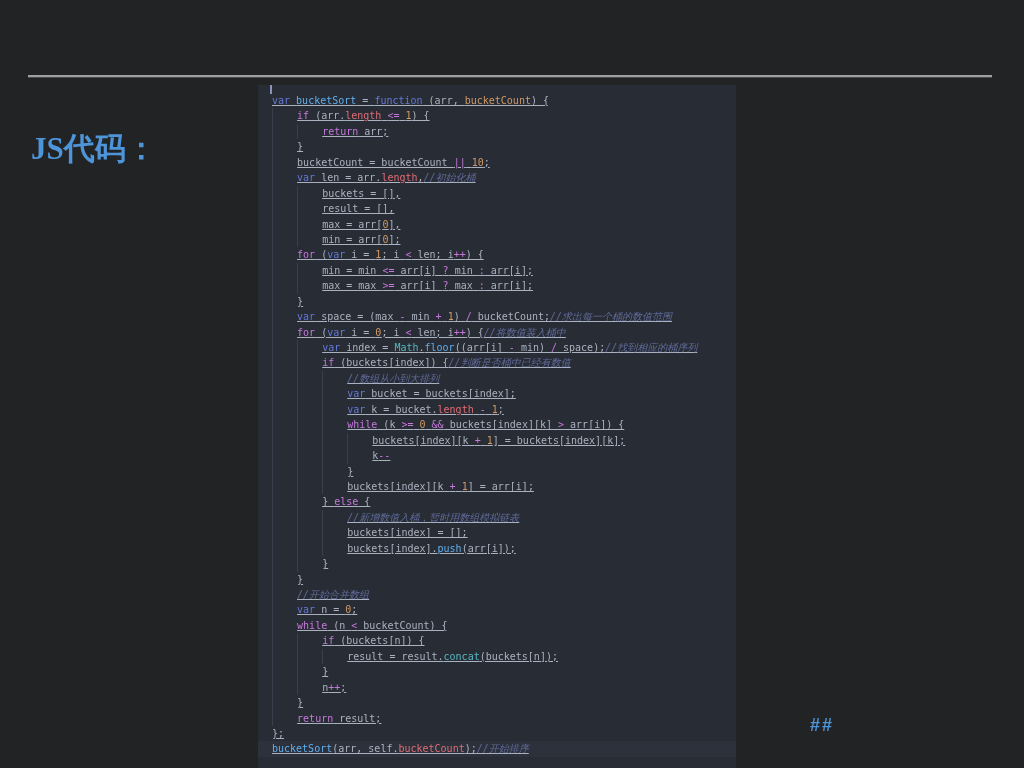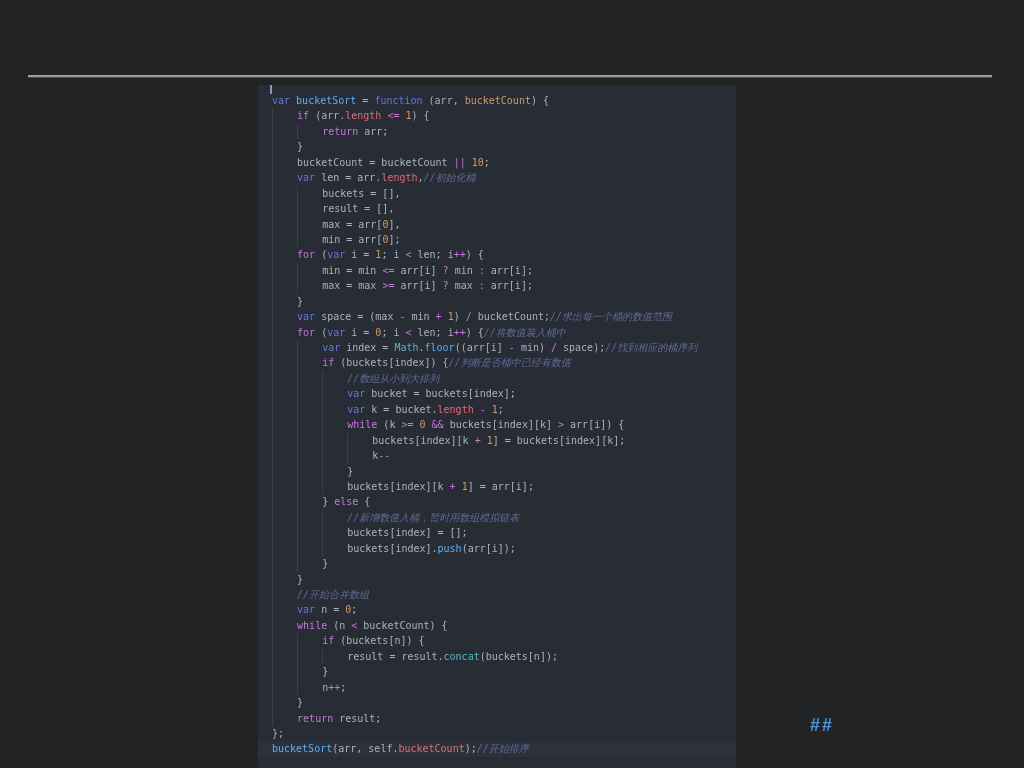--- a/index.html
+++ b/index.html
@@ -32,21 +32,21 @@
   .code-caret{
     position:absolute;left:12px;top:0;width:2px;height:9px;
     background:#8a93b8;
   }
   .code-block pre{
     margin:0;padding:8px 0 0 14px;
     font-family:"DejaVu Sans Mono", monospace;
     font-size:10px;line-height:15.45px;
     color:#abb2bf;
   }
-  .ln{white-space:pre;height:15.45px;}
+  .ln{white-space:pre;height:15.45px;text-decoration:underline;}
   .ln.cur{background:#2c313c;margin-left:-14px;padding-left:14px;}
   .ind{
     display:inline-block;width:4ch;height:15.45px;
     border-left:1px solid #3a3f4e;vertical-align:top;
   }
   .it{font-style:italic;}
   .footer-mark{
     position:absolute;left:810px;top:715px;
     font-family:"Liberation Sans", sans-serif;
     font-weight:bold;font-size:18px;letter-spacing:2px;
@@ -54,20 +54,21 @@
   }
 </style>
 </head>
 <body style="background: rgb(34, 35, 37);">
 
 <div class="slide">
 
 
   <div class="title-rule" style="background: rgb(159, 159, 159);"></div>
 
+  <div class="js-label" style="color: rgb(77, 148, 216);">JS代码：</div>
 
   <div class="code-block" style="background: rgb(40, 44, 52);">
     <div class="code-caret"></div>
     <pre id="code-lines"><div class="ln"><span style="color: rgb(99, 121, 216);">var</span><span style="color: rgb(171, 178, 191);"> </span><span style="color: rgb(97, 175, 239);">bucketSort</span><span style="color: rgb(171, 178, 191);"> = </span><span style="color: rgb(99, 121, 216);">function</span><span style="color: rgb(171, 178, 191);"> (arr, </span><span style="color: rgb(209, 154, 102);">bucketCount</span><span style="color: rgb(171, 178, 191);">) {</span></div><div class="ln"><span class="ind" style="border-left-color: rgb(58, 63, 78);"></span><span style="color: rgb(198, 120, 221);">if</span><span style="color: rgb(171, 178, 191);"> (arr.</span><span style="color: rgb(224, 108, 117);">length</span><span style="color: rgb(171, 178, 191);"> </span><span style="color: rgb(198, 120, 221);">&lt;=</span><span style="color: rgb(171, 178, 191);"> </span><span style="color: rgb(209, 154, 102);">1</span><span style="color: rgb(171, 178, 191);">) {</span></div><div class="ln"><span class="ind" style="border-left-color: rgb(58, 63, 78);"></span><span class="ind" style="border-left-color: rgb(58, 63, 78);"></span><span style="color: rgb(198, 120, 221);">return</span><span style="color: rgb(171, 178, 191);"> arr;</span></div><div class="ln"><span class="ind" style="border-left-color: rgb(58, 63, 78);"></span><span style="color: rgb(171, 178, 191);">}</span></div><div class="ln"><span class="ind" style="border-left-color: rgb(58, 63, 78);"></span><span style="color: rgb(171, 178, 191);">bucketCount = bucketCount </span><span style="color: rgb(198, 120, 221);">||</span><span style="color: rgb(171, 178, 191);"> </span><span style="color: rgb(209, 154, 102);">10</span><span style="color: rgb(171, 178, 191);">;</span></div><div class="ln"><span class="ind" style="border-left-color: rgb(58, 63, 78);"></span><span style="color: rgb(99, 121, 216);">var</span><span style="color: rgb(171, 178, 191);"> len = arr.</span><span style="color: rgb(224, 108, 117);">length</span><span style="color: rgb(171, 178, 191);">,</span><span class="it" style="color: rgb(95, 106, 153);">//初始化桶</span></div><div class="ln"><span class="ind" style="border-left-color: rgb(58, 63, 78);"></span><span class="ind" style="border-left-color: rgb(58, 63, 78);"></span><span style="color: rgb(171, 178, 191);">buckets = [],</span></div><div class="ln"><span class="ind" style="border-left-color: rgb(58, 63, 78);"></span><span class="ind" style="border-left-color: rgb(58, 63, 78);"></span><span style="color: rgb(171, 178, 191);">result = [],</span></div><div class="ln"><span class="ind" style="border-left-color: rgb(58, 63, 78);"></span><span class="ind" style="border-left-color: rgb(58, 63, 78);"></span><span style="color: rgb(171, 178, 191);">max = arr[</span><span style="color: rgb(209, 154, 102);">0</span><span style="color: rgb(171, 178, 191);">],</span></div><div class="ln"><span class="ind" style="border-left-color: rgb(58, 63, 78);"></span><span class="ind" style="border-left-color: rgb(58, 63, 78);"></span><span style="color: rgb(171, 178, 191);">min = arr[</span><span style="color: rgb(209, 154, 102);">0</span><span style="color: rgb(171, 178, 191);">];</span></div><div class="ln"><span class="ind" style="border-left-color: rgb(58, 63, 78);"></span><span style="color: rgb(198, 120, 221);">for</span><span style="color: rgb(171, 178, 191);"> (</span><span style="color: rgb(99, 121, 216);">var</span><span style="color: rgb(171, 178, 191);"> i = </span><span style="color: rgb(209, 154, 102);">1</span><span style="color: rgb(171, 178, 191);">; i </span><span style="color: rgb(198, 120, 221);">&lt;</span><span style="color: rgb(171, 178, 191);"> len; i</span><span style="color: rgb(198, 120, 221);">++</span><span style="color: rgb(171, 178, 191);">) {</span></div><div class="ln"><span class="ind" style="border-left-color: rgb(58, 63, 78);"></span><span class="ind" style="border-left-color: rgb(58, 63, 78);"></span><span style="color: rgb(171, 178, 191);">min = min </span><span style="color: rgb(198, 120, 221);">&lt;=</span><span style="color: rgb(171, 178, 191);"> arr[i] </span><span style="color: rgb(198, 120, 221);">?</span><span style="color: rgb(171, 178, 191);"> min </span><span style="color: rgb(198, 120, 221);">:</span><span style="color: rgb(171, 178, 191);"> arr[i];</span></div><div class="ln"><span class="ind" style="border-left-color: rgb(58, 63, 78);"></span><span class="ind" style="border-left-color: rgb(58, 63, 78);"></span><span style="color: rgb(171, 178, 191);">max = max </span><span style="color: rgb(198, 120, 221);">&gt;=</span><span style="color: rgb(171, 178, 191);"> arr[i] </span><span style="color: rgb(198, 120, 221);">?</span><span style="color: rgb(171, 178, 191);"> max </span><span style="color: rgb(198, 120, 221);">:</span><span style="color: rgb(171, 178, 191);"> arr[i];</span></div><div class="ln"><span class="ind" style="border-left-color: rgb(58, 63, 78);"></span><span style="color: rgb(171, 178, 191);">}</span></div><div class="ln"><span class="ind" style="border-left-color: rgb(58, 63, 78);"></span><span style="color: rgb(99, 121, 216);">var</span><span style="color: rgb(171, 178, 191);"> space = (max </span><span style="color: rgb(198, 120, 221);">-</span><span style="color: rgb(171, 178, 191);"> min </span><span style="color: rgb(198, 120, 221);">+</span><span style="color: rgb(171, 178, 191);"> </span><span style="color: rgb(209, 154, 102);">1</span><span style="color: rgb(171, 178, 191);">) </span><span style="color: rgb(198, 120, 221);">/</span><span style="color: rgb(171, 178, 191);"> bucketCount;</span><span class="it" style="color: rgb(95, 106, 153);">//求出每一个桶的数值范围</span></div><div class="ln"><span class="ind" style="border-left-color: rgb(58, 63, 78);"></span><span style="color: rgb(198, 120, 221);">for</span><span style="color: rgb(171, 178, 191);"> (</span><span style="color: rgb(99, 121, 216);">var</span><span style="color: rgb(171, 178, 191);"> i = </span><span style="color: rgb(209, 154, 102);">0</span><span style="color: rgb(171, 178, 191);">; i </span><span style="color: rgb(198, 120, 221);">&lt;</span><span style="color: rgb(171, 178, 191);"> len; i</span><span style="color: rgb(198, 120, 221);">++</span><span style="color: rgb(171, 178, 191);">) {</span><span class="it" style="color: rgb(95, 106, 153);">//将数值装入桶中</span></div><div class="ln"><span class="ind" style="border-left-color: rgb(58, 63, 78);"></span><span class="ind" style="border-left-color: rgb(58, 63, 78);"></span><span style="color: rgb(99, 121, 216);">var</span><span style="color: rgb(171, 178, 191);"> index = </span><span style="color: rgb(86, 182, 194);">Math</span><span style="color: rgb(171, 178, 191);">.</span><span style="color: rgb(97, 175, 239);">floor</span><span style="color: rgb(171, 178, 191);">((arr[i] </span><span style="color: rgb(198, 120, 221);">-</span><span style="color: rgb(171, 178, 191);"> min) </span><span style="color: rgb(198, 120, 221);">/</span><span style="color: rgb(171, 178, 191);"> space);</span><span class="it" style="color: rgb(95, 106, 153);">//找到相应的桶序列</span></div><div class="ln"><span class="ind" style="border-left-color: rgb(58, 63, 78);"></span><span class="ind" style="border-left-color: rgb(58, 63, 78);"></span><span style="color: rgb(198, 120, 221);">if</span><span style="color: rgb(171, 178, 191);"> (buckets[index]) {</span><span class="it" style="color: rgb(95, 106, 153);">//判断是否桶中已经有数值</span></div><div class="ln"><span class="ind" style="border-left-color: rgb(58, 63, 78);"></span><span class="ind" style="border-left-color: rgb(58, 63, 78);"></span><span class="ind" style="border-left-color: rgb(58, 63, 78);"></span><span class="it" style="color: rgb(95, 106, 153);">//数组从小到大排列</span></div><div class="ln"><span class="ind" style="border-left-color: rgb(58, 63, 78);"></span><span class="ind" style="border-left-color: rgb(58, 63, 78);"></span><span class="ind" style="border-left-color: rgb(58, 63, 78);"></span><span style="color: rgb(99, 121, 216);">var</span><span style="color: rgb(171, 178, 191);"> bucket = buckets[index];</span></div><div class="ln"><span class="ind" style="border-left-color: rgb(58, 63, 78);"></span><span class="ind" style="border-left-color: rgb(58, 63, 78);"></span><span class="ind" style="border-left-color: rgb(58, 63, 78);"></span><span style="color: rgb(99, 121, 216);">var</span><span style="color: rgb(171, 178, 191);"> k = bucket.</span><span style="color: rgb(224, 108, 117);">length</span><span style="color: rgb(171, 178, 191);"> </span><span style="color: rgb(198, 120, 221);">-</span><span style="color: rgb(171, 178, 191);"> </span><span style="color: rgb(209, 154, 102);">1</span><span style="color: rgb(171, 178, 191);">;</span></div><div class="ln"><span class="ind" style="border-left-color: rgb(58, 63, 78);"></span><span class="ind" style="border-left-color: rgb(58, 63, 78);"></span><span class="ind" style="border-left-color: rgb(58, 63, 78);"></span><span style="color: rgb(198, 120, 221);">while</span><span style="color: rgb(171, 178, 191);"> (k </span><span style="color: rgb(198, 120, 221);">&gt;=</span><span style="color: rgb(171, 178, 191);"> </span><span style="color: rgb(209, 154, 102);">0</span><span style="color: rgb(171, 178, 191);"> </span><span style="color: rgb(198, 120, 221);">&amp;&amp;</span><span style="color: rgb(171, 178, 191);"> buckets[index][k] </span><span style="color: rgb(198, 120, 221);">&gt;</span><span style="color: rgb(171, 178, 191);"> arr[i]) {</span></div><div class="ln"><span class="ind" style="border-left-color: rgb(58, 63, 78);"></span><span class="ind" style="border-left-color: rgb(58, 63, 78);"></span><span class="ind" style="border-left-color: rgb(58, 63, 78);"></span><span class="ind" style="border-left-color: rgb(58, 63, 78);"></span><span style="color: rgb(171, 178, 191);">buckets[index][k </span><span style="color: rgb(198, 120, 221);">+</span><span style="color: rgb(171, 178, 191);"> </span><span style="color: rgb(209, 154, 102);">1</span><span style="color: rgb(171, 178, 191);">] = buckets[index][k];</span></div><div class="ln"><span class="ind" style="border-left-color: rgb(58, 63, 78);"></span><span class="ind" style="border-left-color: rgb(58, 63, 78);"></span><span class="ind" style="border-left-color: rgb(58, 63, 78);"></span><span class="ind" style="border-left-color: rgb(58, 63, 78);"></span><span style="color: rgb(171, 178, 191);">k</span><span style="color: rgb(198, 120, 221);">--</span></div><div class="ln"><span class="ind" style="border-left-color: rgb(58, 63, 78);"></span><span class="ind" style="border-left-color: rgb(58, 63, 78);"></span><span class="ind" style="border-left-color: rgb(58, 63, 78);"></span><span style="color: rgb(171, 178, 191);">}</span></div><div class="ln"><span class="ind" style="border-left-color: rgb(58, 63, 78);"></span><span class="ind" style="border-left-color: rgb(58, 63, 78);"></span><span class="ind" style="border-left-color: rgb(58, 63, 78);"></span><span style="color: rgb(171, 178, 191);">buckets[index][k </span><span style="color: rgb(198, 120, 221);">+</span><span style="color: rgb(171, 178, 191);"> </span><span style="color: rgb(209, 154, 102);">1</span><span style="color: rgb(171, 178, 191);">] = arr[i];</span></div><div class="ln"><span class="ind" style="border-left-color: rgb(58, 63, 78);"></span><span class="ind" style="border-left-color: rgb(58, 63, 78);"></span><span style="color: rgb(171, 178, 191);">} </span><span style="color: rgb(198, 120, 221);">else</span><span style="color: rgb(171, 178, 191);"> {</span></div><div class="ln"><span class="ind" style="border-left-color: rgb(58, 63, 78);"></span><span class="ind" style="border-left-color: rgb(58, 63, 78);"></span><span class="ind" style="border-left-color: rgb(58, 63, 78);"></span><span class="it" style="color: rgb(95, 106, 153);">//新增数值入桶，暂时用数组模拟链表</span></div><div class="ln"><span class="ind" style="border-left-color: rgb(58, 63, 78);"></span><span class="ind" style="border-left-color: rgb(58, 63, 78);"></span><span class="ind" style="border-left-color: rgb(58, 63, 78);"></span><span style="color: rgb(171, 178, 191);">buckets[index] = [];</span></div><div class="ln"><span class="ind" style="border-left-color: rgb(58, 63, 78);"></span><span class="ind" style="border-left-color: rgb(58, 63, 78);"></span><span class="ind" style="border-left-color: rgb(58, 63, 78);"></span><span style="color: rgb(171, 178, 191);">buckets[index].</span><span style="color: rgb(97, 175, 239);">push</span><span style="color: rgb(171, 178, 191);">(arr[i]);</span></div><div class="ln"><span class="ind" style="border-left-color: rgb(58, 63, 78);"></span><span class="ind" style="border-left-color: rgb(58, 63, 78);"></span><span style="color: rgb(171, 178, 191);">}</span></div><div class="ln"><span class="ind" style="border-left-color: rgb(58, 63, 78);"></span><span style="color: rgb(171, 178, 191);">}</span></div><div class="ln"><span class="ind" style="border-left-color: rgb(58, 63, 78);"></span><span class="it" style="color: rgb(95, 106, 153);">//开始合并数组</span></div><div class="ln"><span class="ind" style="border-left-color: rgb(58, 63, 78);"></span><span style="color: rgb(99, 121, 216);">var</span><span style="color: rgb(171, 178, 191);"> n = </span><span style="color: rgb(209, 154, 102);">0</span><span style="color: rgb(171, 178, 191);">;</span></div><div class="ln"><span class="ind" style="border-left-color: rgb(58, 63, 78);"></span><span style="color: rgb(198, 120, 221);">while</span><span style="color: rgb(171, 178, 191);"> (n </span><span style="color: rgb(198, 120, 221);">&lt;</span><span style="color: rgb(171, 178, 191);"> bucketCount) {</span></div><div class="ln"><span class="ind" style="border-left-color: rgb(58, 63, 78);"></span><span class="ind" style="border-left-color: rgb(58, 63, 78);"></span><span style="color: rgb(198, 120, 221);">if</span><span style="color: rgb(171, 178, 191);"> (buckets[n]) {</span></div><div class="ln"><span class="ind" style="border-left-color: rgb(58, 63, 78);"></span><span class="ind" style="border-left-color: rgb(58, 63, 78);"></span><span class="ind" style="border-left-color: rgb(58, 63, 78);"></span><span style="color: rgb(171, 178, 191);">result = result.</span><span style="color: rgb(86, 182, 194);">concat</span><span style="color: rgb(171, 178, 191);">(buckets[n]);</span></div><div class="ln"><span class="ind" style="border-left-color: rgb(58, 63, 78);"></span><span class="ind" style="border-left-color: rgb(58, 63, 78);"></span><span style="color: rgb(171, 178, 191);">}</span></div><div class="ln"><span class="ind" style="border-left-color: rgb(58, 63, 78);"></span><span class="ind" style="border-left-color: rgb(58, 63, 78);"></span><span style="color: rgb(171, 178, 191);">n</span><span style="color: rgb(198, 120, 221);">++</span><span style="color: rgb(171, 178, 191);">;</span></div><div class="ln"><span class="ind" style="border-left-color: rgb(58, 63, 78);"></span><span style="color: rgb(171, 178, 191);">}</span></div><div class="ln"><span class="ind" style="border-left-color: rgb(58, 63, 78);"></span><span style="color: rgb(198, 120, 221);">return</span><span style="color: rgb(171, 178, 191);"> result;</span></div><div class="ln"><span style="color: rgb(171, 178, 191);">};</span></div><div class="ln cur" style="background: rgb(44, 49, 60);"><span style="color: rgb(97, 175, 239);">bucketSort</span><span style="color: rgb(171, 178, 191);">(arr, self.</span><span style="color: rgb(224, 108, 117);">bucketCount</span><span style="color: rgb(171, 178, 191);">);</span><span class="it" style="color: rgb(95, 106, 153);">//开始排序</span></div></pre>
   </div>
 
   <div class="footer-mark" style="color: rgb(77, 148, 216);">##</div>
 
 </div>
 

